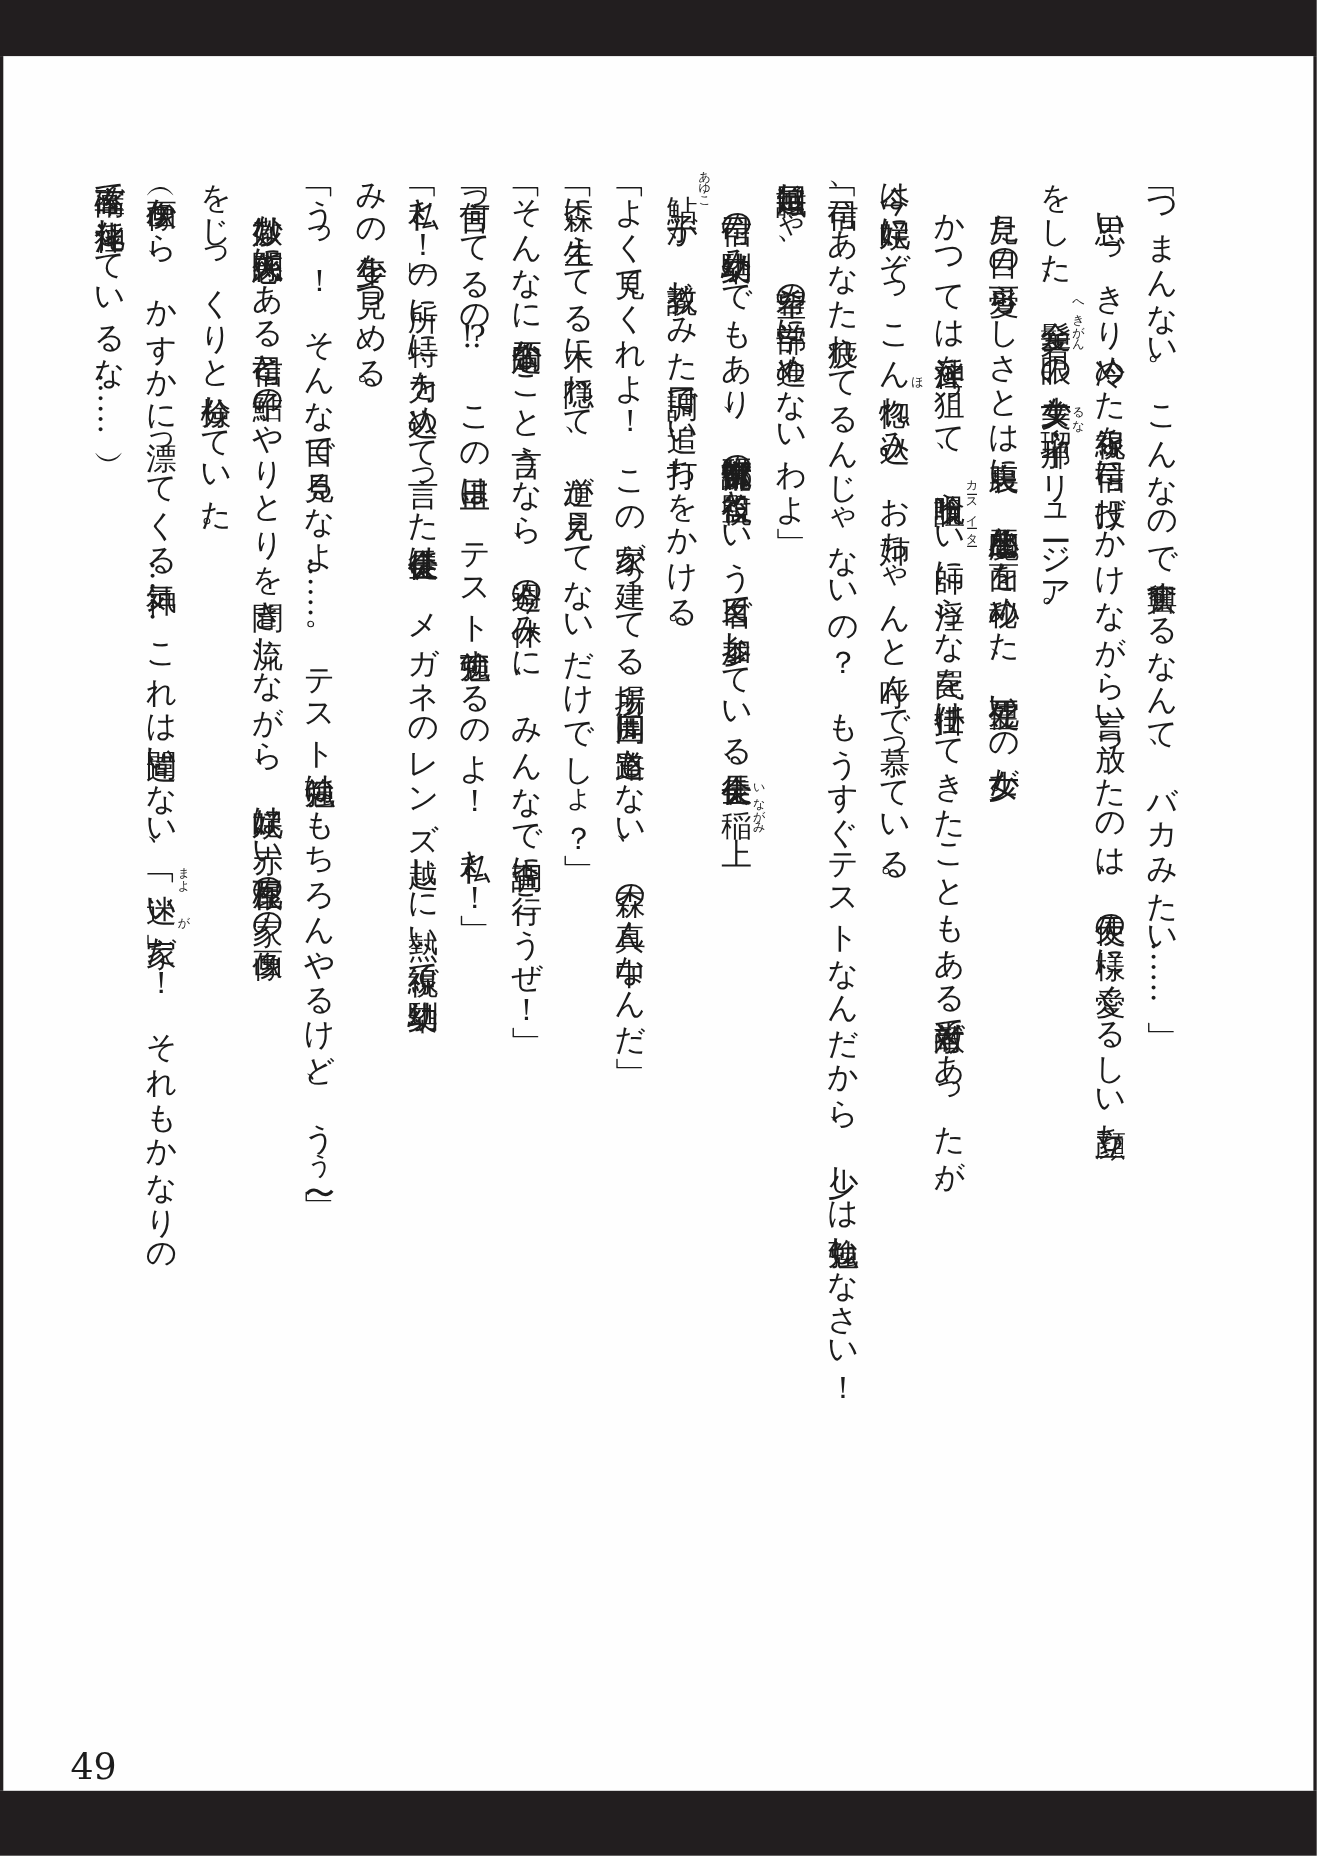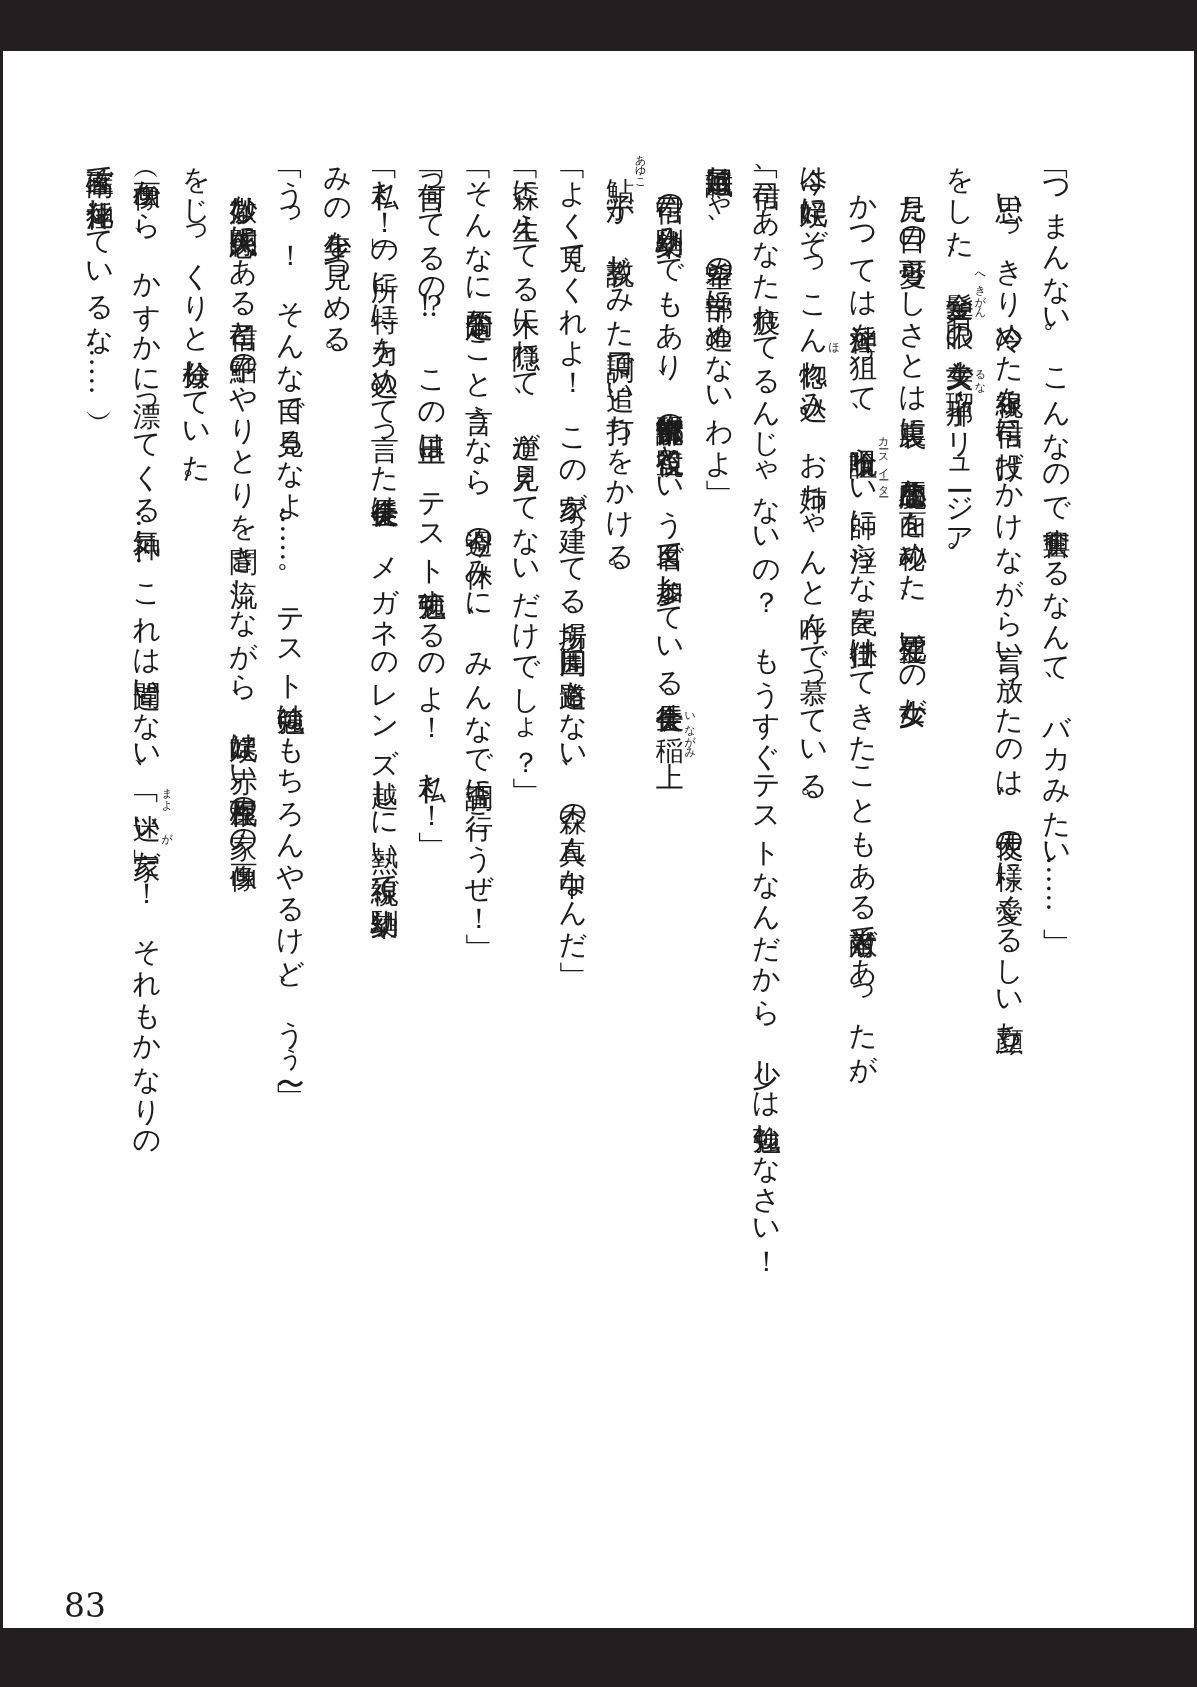--- a/index.html
+++ b/index.html
@@ -82,15 +82,15 @@
     <div class="col" style="text-indent: 0.5em;">「何言ってるの⁉　この土日は、テスト勉強するのよ！　私と！」</div>
     <div class="col" style="text-indent: 0.5em;">「私と！」の所に特に力を込めて言った生徒会長は、メガネのレンズ越しに熱い視線で幼馴染</div>
     <div class="col" style="text-indent: 0em;">みの少年を見つめる。</div>
     <div class="col" style="text-indent: 0.5em;">「うっ！　そんな目で見るなよ……。テスト勉強はもちろんやるけど、うぅ〜」</div>
     <div class="col" style="text-indent: 1em;">微妙な恋人関係にある信司と鮎子のやりとりを聞き流しながら、咲妃は赤い瓦屋根の家の画像</div>
     <div class="col" style="text-indent: 0em;">をじっくりと検分していた。</div>
     <div class="col" style="text-indent: 0.5em;">（画像から、かすかに漂ってくる神気……これは間違いない、「<ruby>迷<rt>まよ</rt></ruby>い<ruby>家<rt>が</rt></ruby>」だ！　それもかなりの</div>
     <div class="col" style="text-indent: 0em;">高確率で淫神化しているな……）</div>
   </div>
 
-<div class="page-num">83</div>
+<div class="page-num">49</div>
 
 <div class="bottom-bar"></div>
 
 </body></html>

